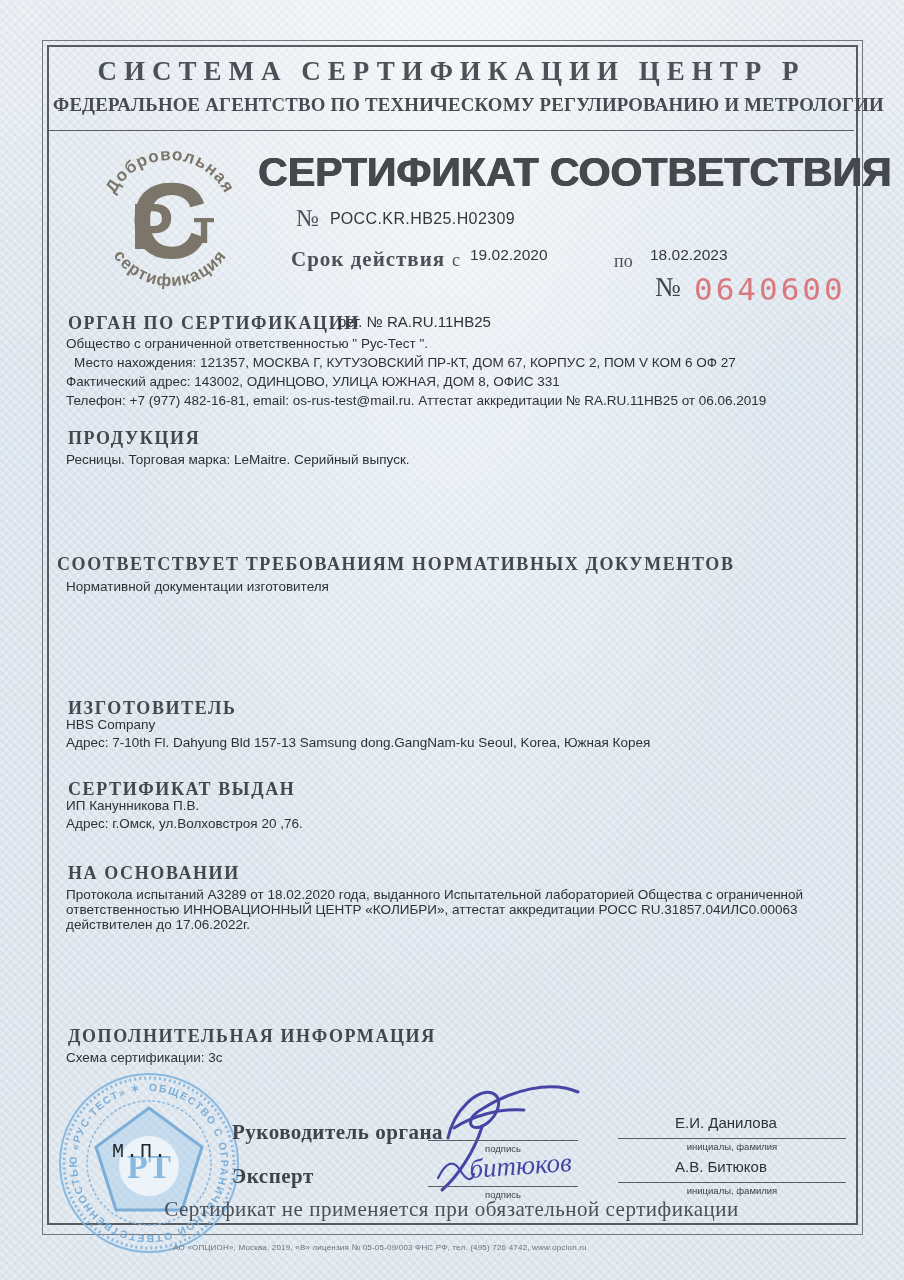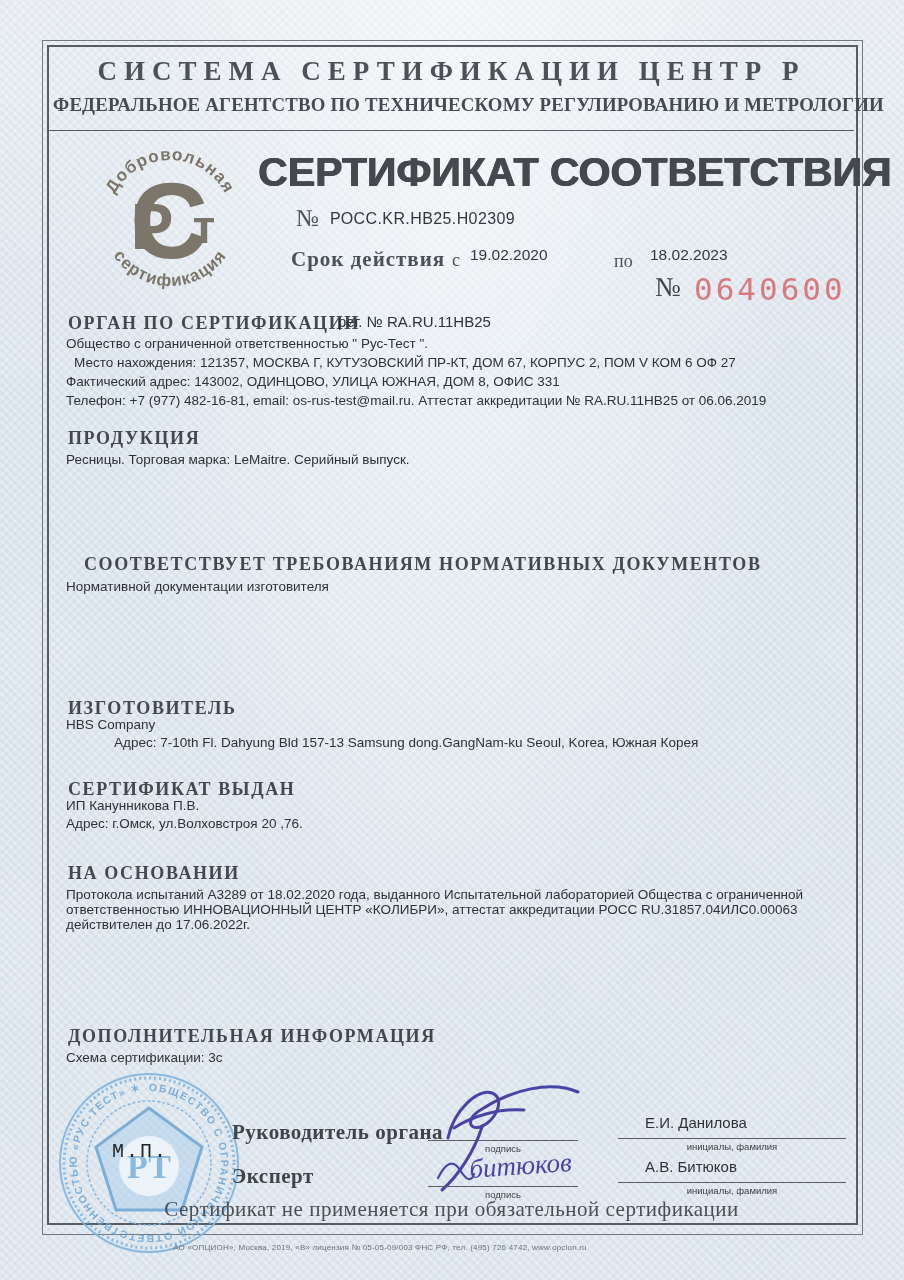--- a/index.html
+++ b/index.html
@@ -56,21 +56,21 @@
   .body-txt{font-size:13.5px;line-height:18.5px;color:#2d3237;}
   .body-line{font-size:13.5px;color:#2d3237;white-space:nowrap;}
 
   .code-box{border-top:1px solid #888e93;border-left:1px solid #888e93;}
   .code-label{font-family:"Liberation Serif",serif;font-size:17px;color:#4b5156;letter-spacing:.5px;padding:7px 0 0 14px;}
   .code-value{font-size:14.5px;color:#2d3237;padding:7px 0 0 22px;}
 
   .role-lbl{font-family:"Liberation Serif",serif;font-weight:bold;font-size:21px;color:#3f444a;letter-spacing:.5px;white-space:nowrap;}
   .sig-line{height:1px;background:#5a5f64;}
   .caption{font-size:9.5px;color:#3a3f44;text-align:center;}
-  .person-name{font-size:15px;color:#2d3237;white-space:nowrap;}
+  .person-name{font-size:15px;color:#2d3237;white-space:nowrap;margin-left:30px;}
   .mp-label{font-family:Liberation Mono, monospace;font-size:20px;color:#23272b;letter-spacing:2px;}
 
   .restriction{
     left:49px;top:1197px;width:805px;text-align:center;
     font-family:"Liberation Serif",serif;font-size:21px;color:#4a4f55;letter-spacing:.5px;white-space:nowrap;
   }
   .fine-print{
     left:0;top:1243px;width:760px;text-align:center;
     font-size:8px;color:#6b7179;letter-spacing:.2px;
   }
@@ -122,26 +122,26 @@
   <span class="abs sec-head" style="left:68px;top:313px;">ОРГАН ПО СЕРТИФИКАЦИИ</span>
   <span class="abs body-line" style="left:338px;top:313px;font-size:15px;">рег. № RA.RU.11HB25</span>
   <div class="abs body-line" style="left:66px;top:336px;">Общество с ограниченной ответственностью " Рус-Тест ".</div>
   <div class="abs body-line" style="left:66px;top:355px;margin-left:8px;">Место нахождения: 121357, МОСКВА Г, КУТУЗОВСКИЙ ПР-КТ, ДОМ 67, КОРПУС 2, ПОМ V КОМ 6 ОФ 27</div>
   <div class="abs body-line" style="left:66px;top:374px;">Фактический адрес: 143002, ОДИНЦОВО, УЛИЦА ЮЖНАЯ, ДОМ 8, ОФИС 331</div>
   <div class="abs body-line" style="left:66px;top:393px;">Телефон: +7 (977) 482-16-81, email: os-rus-test@mail.ru. Аттестат аккредитации № RA.RU.11HB25 от 06.06.2019</div>
 
   <span class="abs sec-head" style="left:68px;top:428px;">ПРОДУКЦИЯ</span>
   <div class="abs body-line" style="left:66px;top:452px;">Ресницы. Торговая марка: LeMaitre. Серийный выпуск.</div>
 
-  <span class="abs sec-head" style="left:84px;top:554px;">СООТВЕТСТВУЕТ ТРЕБОВАНИЯМ НОРМАТИВНЫХ ДОКУМЕНТОВ</span>
+  <span class="abs sec-head" style="left:57px;top:554px;">СООТВЕТСТВУЕТ ТРЕБОВАНИЯМ НОРМАТИВНЫХ ДОКУМЕНТОВ</span>
   <div class="abs body-line" style="left:66px;top:579px;">Нормативной документации изготовителя</div>
 
   <span class="abs sec-head" style="left:68px;top:698px;">ИЗГОТОВИТЕЛЬ</span>
   <div class="abs body-line" style="left:66px;top:717px;">HBS Company</div>
-  <div class="abs body-line" style="left:66px;top:735px;margin-left:48px;">Адрес: 7-10th Fl. Dahyung Bld 157-13 Samsung dong.GangNam-ku Seoul, Korea, Южная Корея</div>
+  <div class="abs body-line" style="left:66px;top:735px;">Адрес: 7-10th Fl. Dahyung Bld 157-13 Samsung dong.GangNam-ku Seoul, Korea, Южная Корея</div>
 
   <span class="abs sec-head" style="left:68px;top:779px;">СЕРТИФИКАТ ВЫДАН</span>
   <div class="abs body-line" style="left:66px;top:798px;">ИП Канунникова П.В.</div>
   <div class="abs body-line" style="left:66px;top:816px;">Адрес: г.Омск, ул.Волховстроя 20 ,76.</div>
 
   <span class="abs sec-head" style="left:68px;top:863px;">НА ОСНОВАНИИ</span>
   <div class="abs body-txt" style="left:66px;top:887px;width:790px;line-height:15px;">Протокола испытаний  А3289 от 18.02.2020 года, выданного Испытательной лабораторией Общества с ограниченной ответственностью ИННОВАЦИОННЫЙ ЦЕНТР «КОЛИБРИ», аттестат аккредитации РОСС RU.31857.04ИЛС0.00063 действителен до 17.06.2022г.</div>
 
   <span class="abs sec-head" style="left:68px;top:1026px;">ДОПОЛНИТЕЛЬНАЯ ИНФОРМАЦИЯ</span>
   <div class="abs body-line" style="left:66px;top:1050px;">Схема сертификации: 3с</div>

